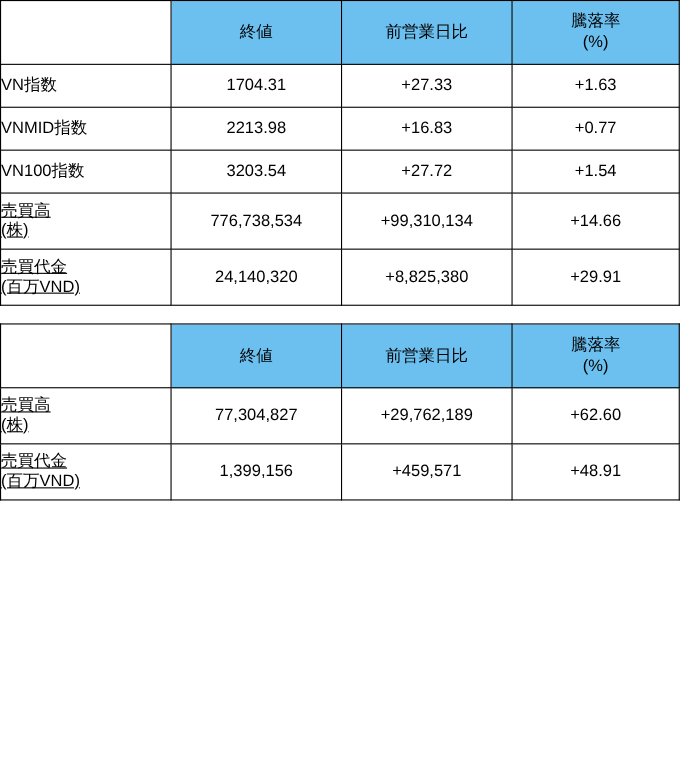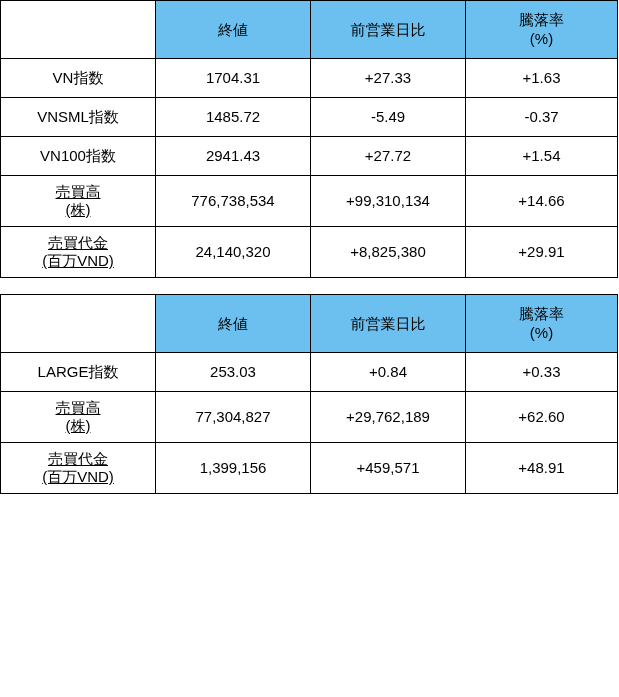--- a/index.html
+++ b/index.html
@@ -46,21 +46,21 @@
   }
   thead th.blank {
     background: #ffffff;
   }
   thead th .two-line {
     display: block;
     line-height: 1.25;
   }
 
   td.label {
-    text-align: center;
+    text-align: left;
     padding-left: 5px;
     font-size: 15px;
     height: 38px;
     vertical-align: middle;
     white-space: nowrap;
   }
   td.num {
     text-align: center;
     padding-right: 7px;
     font-size: 15px;
@@ -104,28 +104,28 @@
       </tr>
     </thead>
     <tbody>
       <tr>
         <td class="label">VN指数</td>
         <td class="num">1704.31</td>
         <td class="num">+27.33</td>
         <td class="num">+1.63</td>
       </tr>
       <tr>
-        <td class="label">VNSML指数</td>
-        <td class="num">1485.72</td>
-        <td class="num">-5.49</td>
-        <td class="num">-0.37</td>
+        <td class="label">VNMID指数</td>
+        <td class="num">2213.98</td>
+        <td class="num">+16.83</td>
+        <td class="num">+0.77</td>
       </tr>
       <tr>
         <td class="label">VN100指数</td>
-        <td class="num">2941.43</td>
+        <td class="num">3203.54</td>
         <td class="num">+27.72</td>
         <td class="num">+1.54</td>
       </tr>
       <tr class="vol">
         <td class="label">
           <span class="l1">売買高</span>
           <span class="l2">(株)</span>
         </td>
         <td class="num">776,738,534</td>
         <td class="num">+99,310,134</td>
@@ -157,26 +157,20 @@
         <th class="blank"></th>
         <th>終値</th>
         <th>前営業日比</th>
         <th>
           <span class="two-line">騰落率</span>
           <span class="two-line">(%)</span>
         </th>
       </tr>
     </thead>
     <tbody>
-      <tr>
-        <td class="label">LARGE指数</td>
-        <td class="num">253.03</td>
-        <td class="num">+0.84</td>
-        <td class="num">+0.33</td>
-      </tr>
       <tr class="vol">
         <td class="label">
           <span class="l1">売買高</span>
           <span class="l2">(株)</span>
         </td>
         <td class="num">77,304,827</td>
         <td class="num">+29,762,189</td>
         <td class="num">+62.60</td>
       </tr>
       <tr class="vol">

